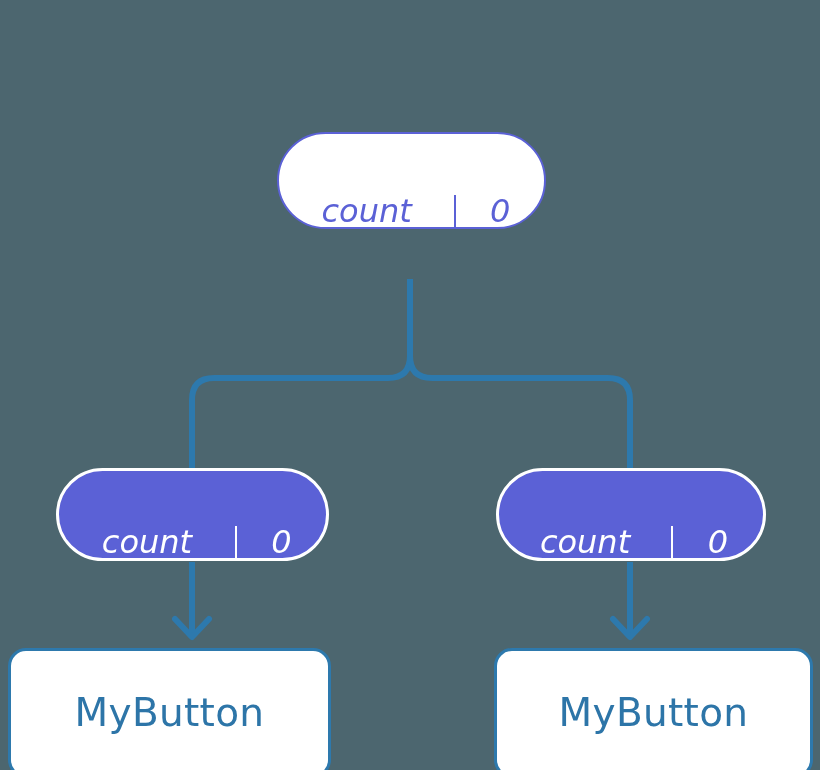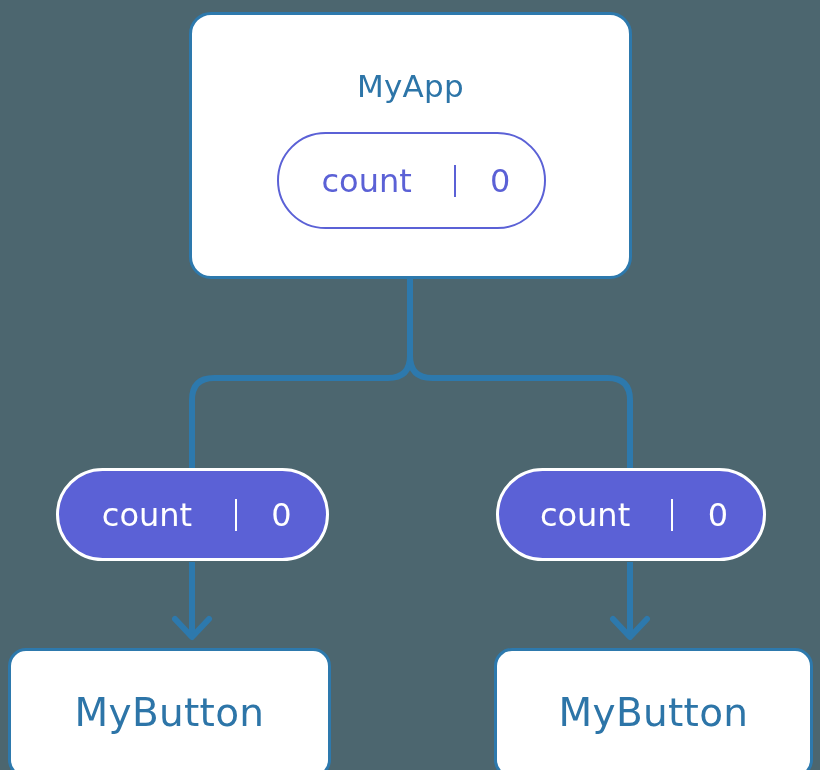--- a/index.html
+++ b/index.html
@@ -59,24 +59,25 @@
     line-height: 1;
     margin-top: 56px;
     user-select: none;
   }
 
   
   .state-pill {
     position: absolute;
     box-sizing: border-box;
     display: flex;
-    align-items: center;
+    align-items: flex-end;
     z-index: 3;
     border-radius: 999px;
     overflow: hidden;
+    font-style: italic;
   }
   .state-pill .pill-key,
   .state-pill .pill-val {
     display: flex;
     align-items: center;
     justify-content: center;
     line-height: 1;
     user-select: none;
     box-sizing: border-box;
   }
@@ -169,23 +170,20 @@
     <path d="M 410 356 Q 410 378 388 378 L 214 378 Q 192 378 192 400 L 192 472" fill="none" stroke="#2d79ad" stroke-width="6" stroke-linecap="butt"></path>
     <path d="M 410 356 Q 410 378 432 378 L 608 378 Q 630 378 630 400 L 630 472" fill="none" stroke="#2d79ad" stroke-width="6" stroke-linecap="butt"></path>
 
     <path d="M 192 562 L 192 638" fill="none" stroke="#2d79ad" stroke-width="6" stroke-linecap="butt"></path>
     <path d="M 175 619 L 192 637 L 209 619" fill="none" stroke="#2d79ad" stroke-width="6" stroke-linecap="round" stroke-linejoin="round"></path>
 
     <path d="M 630 562 L 630 638" fill="none" stroke="#2d79ad" stroke-width="6" stroke-linecap="butt"></path>
     <path d="M 613 619 L 630 637 L 647 619" fill="none" stroke="#2d79ad" stroke-width="6" stroke-linecap="round" stroke-linejoin="round"></path>
   </svg>
 
-  <div id="app-box" class="node-box">
-    <div class="component-title">MyApp</div>
-  </div>
 
   <div id="app-state-pill" class="state-pill pill-outline">
     <div class="pill-key">count</div>
     <div class="pill-val">0</div>
   </div>
 
   <div id="state-pill-left" class="state-pill pill-filled">
     <div class="pill-key">count</div>
     <div class="pill-val">0</div>
   </div>

